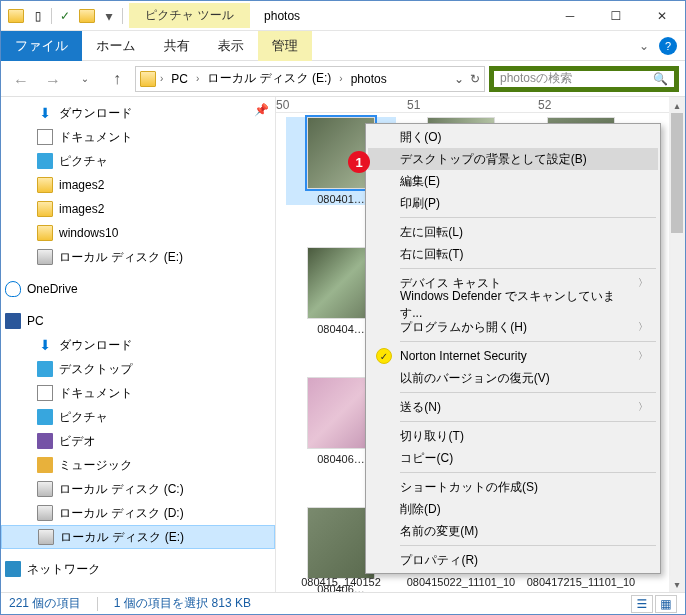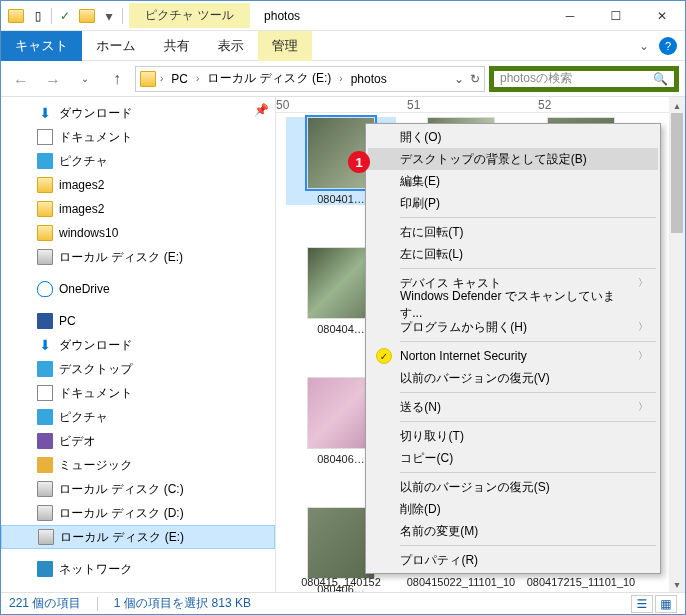--- a/index.html
+++ b/index.html
@@ -33,21 +33,21 @@
 .addr-seg { display: flex; align-items: center; padding: 0 4px; }
 .addr-caret { color: #666; font-size: 10px; padding: 0 2px; }
 .search-box { width: 190px; height: 26px; border: 5px solid #4d7c0f; display: flex; align-items: center; padding: 0 6px; color: #888; }
 .search-box .mag { margin-left: auto; color: #555; }
 
 
 .main { display: flex; height: calc(100% - 30px - 30px - 36px - 22px); }
 
 
 .nav { width: 275px; border-right: 1px solid #e5e5e5; overflow-y: auto; position: relative; padding: 4px 0; }
-.nav-item { display: flex; align-items: center; height: 24px; padding-left: 36px; gap: 6px; white-space: nowrap; }
+.nav-item { display: flex; align-items: center; height: 24px; padding-left: 4px; gap: 6px; white-space: nowrap; }
 .nav-item.level1 { padding-left: 36px; }
 .nav-item.selected { background: #cce8ff; border: 1px solid #99d1ff; }
 .nav-spacer { height: 8px; }
 .pin { position: absolute; right: 6px; top: 6px; color: #666; }
 .ico { width: 16px; height: 16px; display: inline-block; }
 .ico-folder { background: linear-gradient(#ffe9a6, #f5c43b); border: 1px solid #d6a824; border-radius: 1px; }
 .ico-drive { background: linear-gradient(#eee, #bbb); border: 1px solid #888; border-radius: 1px; }
 .ico-pc { background: #2b579a; border-radius: 1px; }
 .ico-cloud { background: #fff; border: 1px solid #0078d7; border-radius: 50% 50% 40% 40%; }
 .ico-pic { background: #37a6de; border-radius: 1px; }
@@ -115,21 +115,21 @@
   <div class="contextual-tab">ピクチャ ツール</div>
   <div class="title-text">photos</div>
   <div class="win-controls">
     <div class="win-btn">─</div>
     <div class="win-btn">☐</div>
     <div class="win-btn">✕</div>
   </div>
 </div>
 
 <div class="ribbon">
-  <div class="ribbon-tab file">キャスト</div>
+  <div class="ribbon-tab file">ファイル</div>
   <div class="ribbon-tab">ホーム</div>
   <div class="ribbon-tab">共有</div>
   <div class="ribbon-tab">表示</div>
   <div class="ribbon-tab ctx">管理</div>
   <div class="ribbon-spacer"></div>
   <div class="ribbon-right">
     <span style="color:#666;">⌄</span>
     <span class="help-circle">?</span>
   </div>
 </div>
@@ -310,24 +310,24 @@
       <span>デスクトップの背景として設定(B)</span>
     </div>
   <div class="ctx-item">
       <span>編集(E)</span>
     </div>
   <div class="ctx-item">
       <span>印刷(P)</span>
     </div>
   <div class="ctx-sep"></div>
   <div class="ctx-item">
+      <span>左に回転(L)</span>
+    </div>
+  <div class="ctx-item">
       <span>右に回転(T)</span>
-    </div>
-  <div class="ctx-item">
-      <span>左に回転(L)</span>
     </div>
   <div class="ctx-sep"></div>
   <div class="ctx-item">
       <span>デバイス キャスト</span>
       <span class="ctx-sub">〉</span>
     </div>
   <div class="ctx-item">
       <span>Windows Defender でスキャンしています...</span>
     </div>
   <div class="ctx-item">
@@ -350,21 +350,21 @@
     </div>
   <div class="ctx-sep"></div>
   <div class="ctx-item">
       <span>切り取り(T)</span>
     </div>
   <div class="ctx-item">
       <span>コピー(C)</span>
     </div>
   <div class="ctx-sep"></div>
   <div class="ctx-item">
-      <span>以前のバージョンの復元(S)</span>
+      <span>ショートカットの作成(S)</span>
     </div>
   <div class="ctx-item">
       <span>削除(D)</span>
     </div>
   <div class="ctx-item">
       <span>名前の変更(M)</span>
     </div>
   <div class="ctx-sep"></div>
   <div class="ctx-item">
       <span>プロパティ(R)</span>

